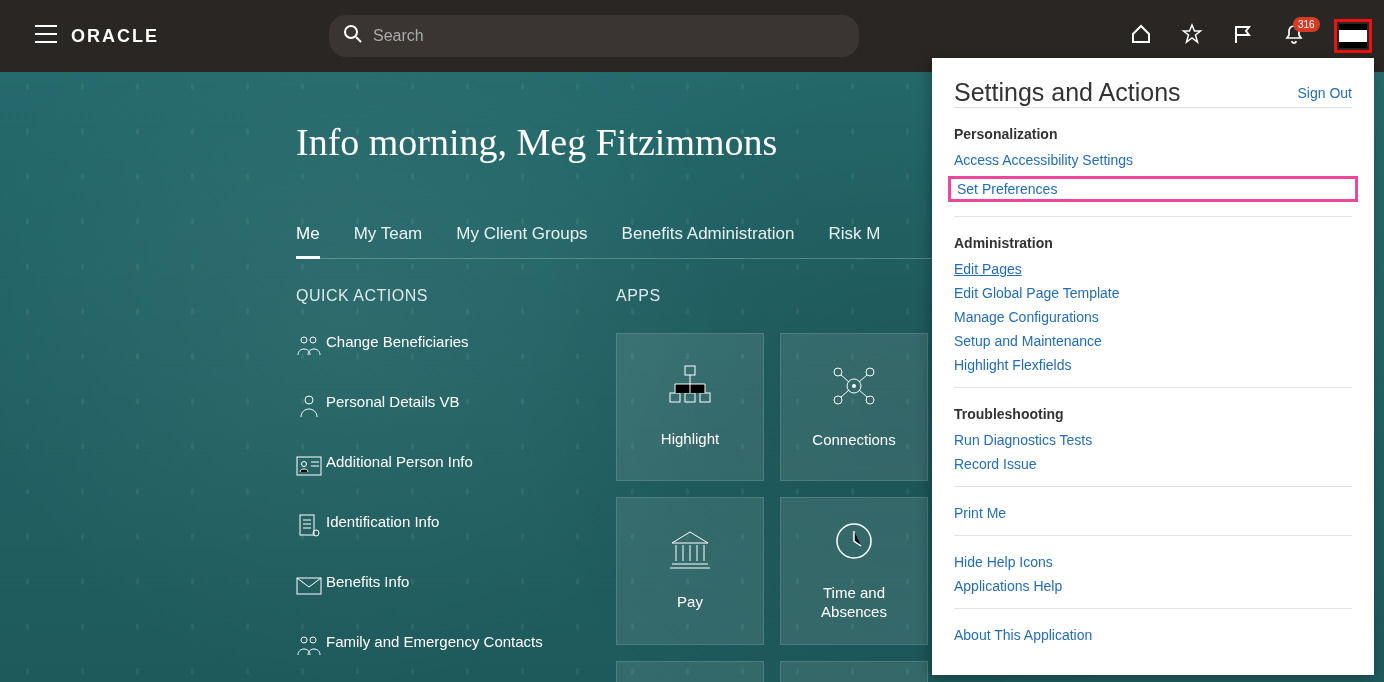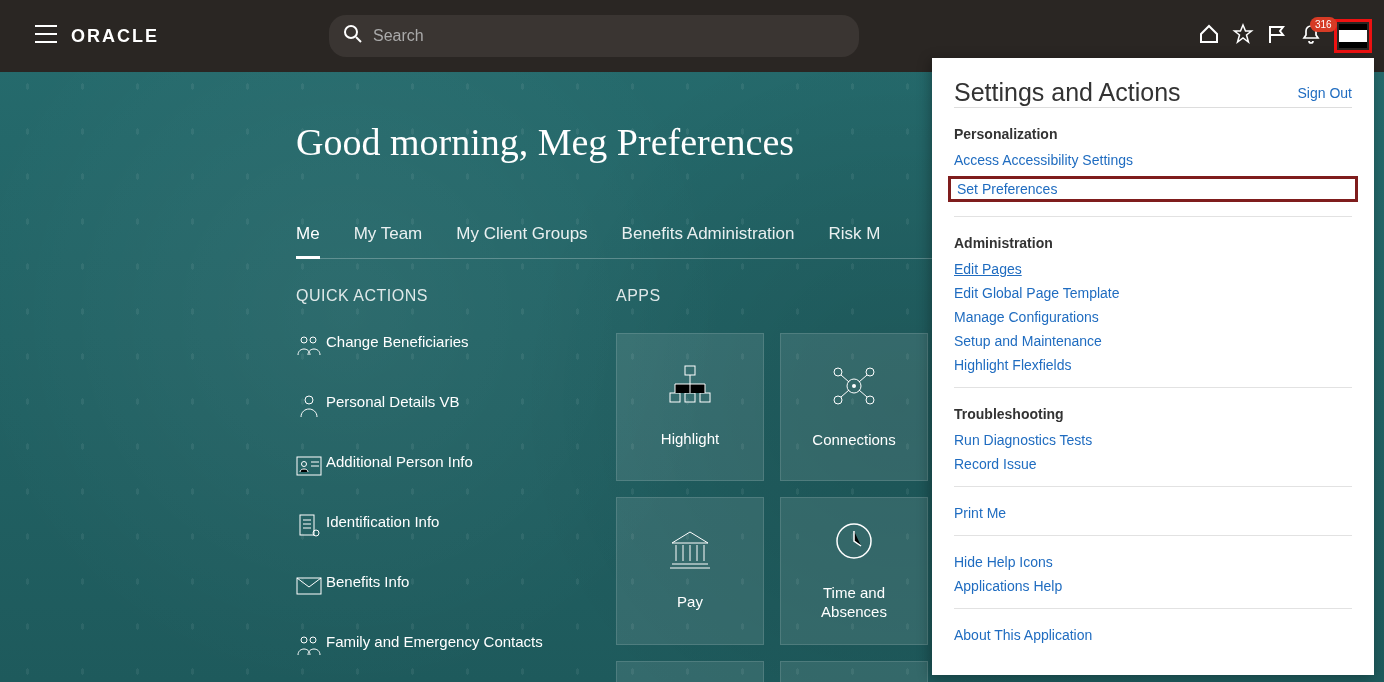--- a/index.html
+++ b/index.html
@@ -5,21 +5,21 @@
   * { margin:0; padding:0; box-sizing:border-box; font-family: "Segoe UI", Arial, sans-serif; }
   body { width:1384px; height:682px; overflow:hidden; position:relative; background:#1f5f5f; }
   
   .header { position:absolute; top:0; left:0; right:0; height:72px; background:#2a2623; display:flex; align-items:center; z-index:5;padding-left:20px; }
   .ham { margin-left:15px; color:#fff; cursor:pointer; }
   .logo { margin-left:14px; color:#fff; font-size:18px; letter-spacing:2px; font-weight:600; }
   .searchbox { margin-left:170px; width:530px; height:42px; background:#3a3532; display:flex; align-items:center; padding:0 14px;border-radius:17px; }
   .searchbox svg { color:#fff; }
   .searchbox input { flex:1; background:transparent; border:none; outline:none; color:#ccc; font-size:16px; margin-left:10px; }
   .searchbox input::placeholder { color:#aaa; }
-  .hicons { margin-left:auto; display:flex; align-items:center; gap:12px; padding-right:12px;justify-content:center; }
+  .hicons { margin-left:auto; display:flex; align-items:center; gap:29px; padding-right:12px;justify-content:center; }
   .hicon { color:#fff; cursor:pointer; position:relative; }
   .badge { position:absolute; top:-6px; left:10px; background:#d63b25; color:#fff; font-size:10px; padding:2px 5px; border-radius:8px; }
   .avatar-wrap { border:3px solid #e11; padding:2px; }
   .avatar { width:28px; height:24px; background:#fff; border-top:6px solid #000; border-bottom:6px solid #000; }
   
   .bg { position:absolute; top:64px; left:0; right:0; bottom:0;
     background: radial-gradient(circle at 25% 40%, rgba(255,255,255,0.05) 0%, transparent 35%),
                 radial-gradient(circle at 65% 55%, rgba(0,0,0,0.12) 0%, transparent 40%),
                 linear-gradient(180deg,#256a6c 0%, #1e5a5c 100%);
   }
@@ -48,21 +48,21 @@
   
   .panel { position:absolute; top:58px; right:10px; width:442px; background:#fff; box-shadow:-2px 2px 12px rgba(0,0,0,0.3); z-index:10; padding:20px 22px 24px 22px; }
   .panel-head { display:flex; justify-content:space-between; align-items:center; border-bottom:1px solid #ddd; }
   .panel-title { font-size:25px; color:#333; font-weight:400; }
   .signout { color:#1f6cc0; font-size:14px; cursor:pointer; }
   .pgroup { margin-top:18px; }
   .pgroup-title { font-size:14px; color:#333; font-weight:600; margin-bottom:10px; }
   .plink { display:block; color:#1f6cc0; font-size:14px; margin:8px 0; cursor:pointer; width:fit-content; }
   .plink.ul { text-decoration:underline; }
   .pdiv { border-top:1px solid #e2e2e2; margin-top:14px; }
-  .highlight-red { border:3px solid #7f1d1d; padding:2px 6px; margin:4px -6px; }
+  .highlight-red { border:3px solid #ec4899; padding:2px 6px; margin:4px -6px; }
   .spacer { margin-top:18px; }
 </style>
 </head>
 <body>
 
 <div class="header">
   <div class="ham">
     <svg width="22" height="18" viewBox="0 0 22 18">
         <path d="M0 1h22M0 9h22M0 17h22" stroke="#fff" stroke-width="2"></path>
       </svg>
@@ -101,21 +101,21 @@
     </span>
     <span class="avatar-wrap">
       <div class="avatar"></div>
     </span>
   </div>
 </div>
 
 <div class="bg"></div>
 
 <div class="content">
-  <div class="greeting">Good morning, Meg Preferences</div>
+  <div class="greeting">Info morning, Meg Fitzimmons</div>
 
   <div class="tabs">
     <div class="tab active">Me</div>
     <div class="tab">My Team</div>
     <div class="tab">My Client Groups</div>
     <div class="tab">Benefits Administration</div>
     <div class="tab">Risk M</div>
   </div>
 
   <div class="sections">

